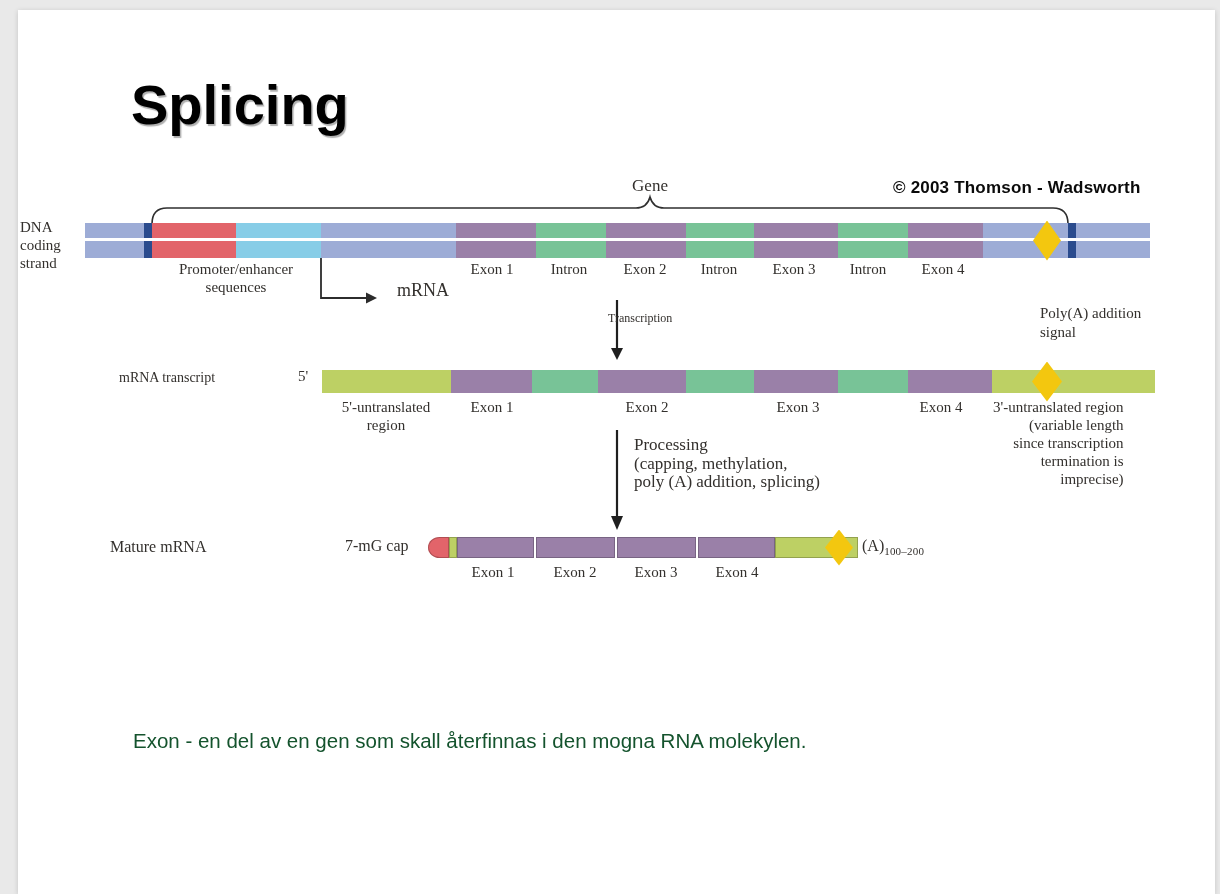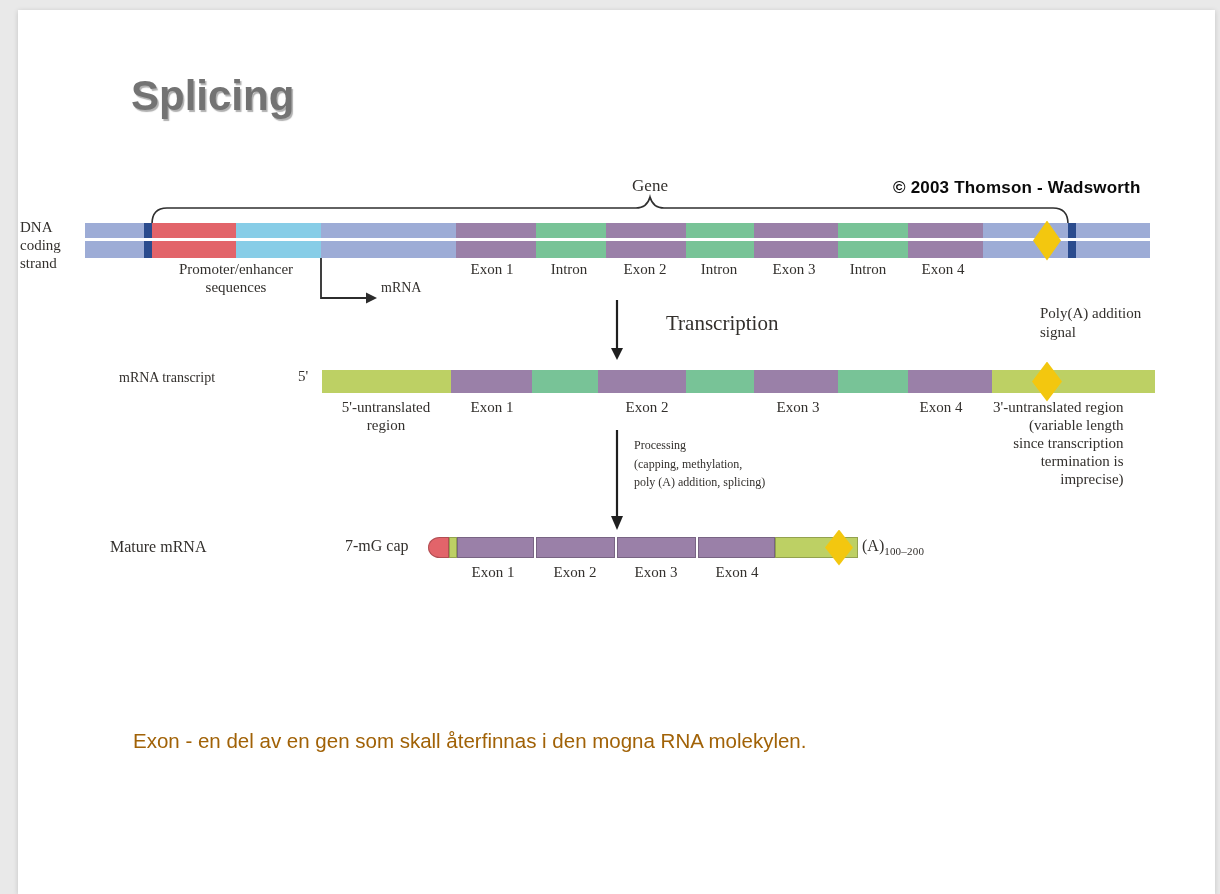--- a/index.html
+++ b/index.html
@@ -3,48 +3,48 @@
 <meta charset="utf-8">
 <style>
   html,body{margin:0;padding:0;background:#e9e9e9;}
   .stage{position:relative;width:1220px;height:894px;background:#e9e9e9;overflow:hidden;
          font-family:"Liberation Sans",sans-serif;}
   .slide{position:absolute;left:18px;top:10px;width:1197px;height:884px;background:#ffffff;
          box-shadow:0 1px 5px rgba(0,0,0,.16);}
   .overlay{position:absolute;inset:0;}
   .abs{position:absolute;}
   .t-serif{font-family:"Liberation Serif","DejaVu Serif",serif;color:#33302d;}
-  #slide-title{left:131px;top:72px;font-size:42px;font-weight:600;color:#737373;
+  #slide-title{left:131px;top:72px;font-size:56px;font-weight:600;color:#000000;
                text-shadow:1.5px 2px 1px rgba(110,110,110,.55);}
   #copyright{left:893px;top:178px;font-size:17px;font-weight:700;color:#0a0a0a;letter-spacing:.2px;}
   #gene-label{left:650px;top:176px;font-size:17px;transform:translateX(-50%);}
   #dna-side-label{left:20px;top:218px;font-size:15px;line-height:18px;white-space:pre-line;}
-  #mrna-label{left:381px;top:280px;font-size:14px;}
-  #transcription-label{left:666px;top:311px;font-size:21px;}
+  #mrna-label{left:397px;top:280px;font-size:18px;}
+  #transcription-label{left:608px;top:311px;font-size:12px;}
   #polya-label{left:1040px;top:304px;font-size:15px;line-height:19px;white-space:pre-line;}
   #mrna-transcript-label{left:119px;top:370px;font-size:14px;}
   #five-prime{left:298px;top:368px;font-size:15px;}
-  #processing-label{left:634px;top:436px;font-size:12px;line-height:18.5px;white-space:pre-line;}
+  #processing-label{left:634px;top:436px;font-size:17px;line-height:18.5px;white-space:pre-line;}
   #mature-label{left:110px;top:538px;font-size:16px;}
   #cap-label{left:345px;top:537px;font-size:16px;}
   #polya-tail{left:862px;top:537px;font-size:16px;}
   #polya-tail .sub{font-size:11px;position:relative;top:4px;letter-spacing:.2px;}
   .bar{position:absolute;}
   .bar.outline-blue{outline:1px solid #3d4d7d;outline-offset:-1px;}
   .bar.outline-olive{outline:1px solid rgba(70,70,30,.5);outline-offset:-1px;}
   .bar .seg{position:absolute;top:0;bottom:0;}
   .bar.ringed .seg{box-shadow:inset 0 0 0 1px rgba(0,0,0,.22);}
   .bar.ringed .seg-divider{box-shadow:none;}
   .seg-cap{border-radius:55% 0 0 55% / 50% 0 0 50%;}
   .strand-gap{position:absolute;left:0;right:0;top:15px;height:3px;background:#ffffff;z-index:2;}
   .diamond{position:absolute;clip-path:polygon(50% 0,100% 50%,50% 100%,0 50%);z-index:3;}
   .flabel{position:absolute;font-family:"Liberation Serif","DejaVu Serif",serif;font-size:15px;
           line-height:18px;color:#33302d;white-space:pre-line;text-align:center;}
   .arrow-svg{position:absolute;overflow:visible;}
-  #notes{left:133px;top:727px;font-size:20.5px;line-height:27.5px;color:#a16207;}
+  #notes{left:133px;top:727px;font-size:20.5px;line-height:27.5px;color:#14532d;}
   #notes .note-line{white-space:pre-line;}
 </style>
 </head>
 <body>
 
 <div class="stage">
   <div class="slide"></div>
 
   <div class="overlay">
 

